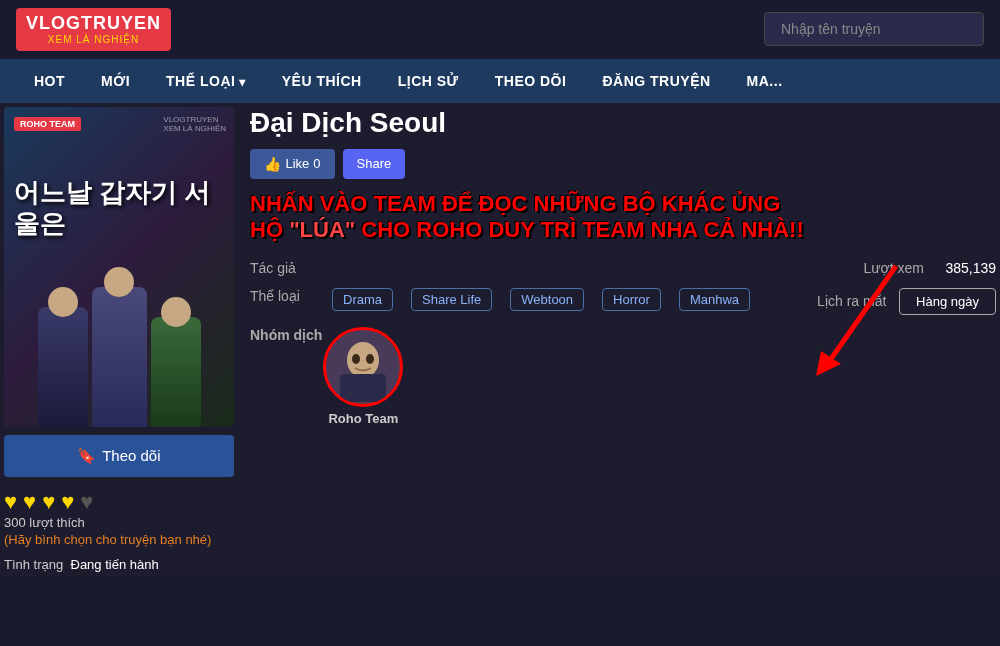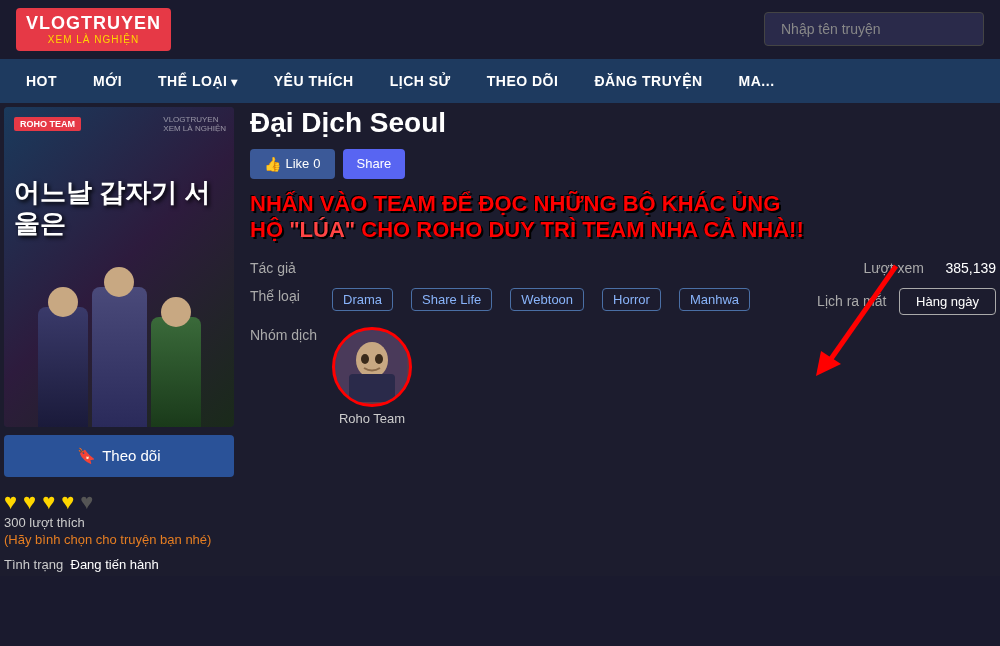--- a/index.html
+++ b/index.html
@@ -46,21 +46,21 @@
       width: 220px;
       font-size: 14px;
     }
     .search-input::placeholder { color: #888; }
 
     
     .nav {
       background: #1e3a5f;
       display: flex;
       align-items: flex-start;
-      padding: 0 8px;
+      padding: 0 16px;
     }
     .nav-item {
       padding: 14px 18px;
       font-size: 14px;
       font-weight: bold;
       color: #fff;
       cursor: pointer;
       white-space: nowrap;
       letter-spacing: 0.5px;
     }
@@ -418,21 +418,21 @@
               <span class="genre-tag">Horror</span>
               <span class="genre-tag">Manhwa</span>
             </div>
           </div>
           <div class="info-row" style="gap:12px; align-items:center;">
             <span class="info-label">Lịch ra mắt</span>
             <button class="schedule-btn">Hàng ngày</button>
           </div>
         </div>
 
-        <div style="display:flex; align-items:flex-start; gap:12px;">
+        <div style="display:flex; align-items:flex-start; gap:1px;font-weight:bold;">
           <span class="info-label">Nhóm dịch</span>
           <div>
             <div style="display:flex; flex-direction:column; align-items:center;">
               <div class="translator-avatar">
 
                 <svg width="70" height="70" viewBox="0 0 70 70">
                   <rect width="70" height="70" fill="#4a3a5a"></rect>
                   <ellipse cx="35" cy="28" rx="16" ry="18" fill="#c8a882"></ellipse>
                   <rect x="12" y="42" width="46" height="30" rx="4" fill="#2a2a4a"></rect>
                   <ellipse cx="28" cy="27" rx="4" ry="5" fill="#3a2a1a"></ellipse>

